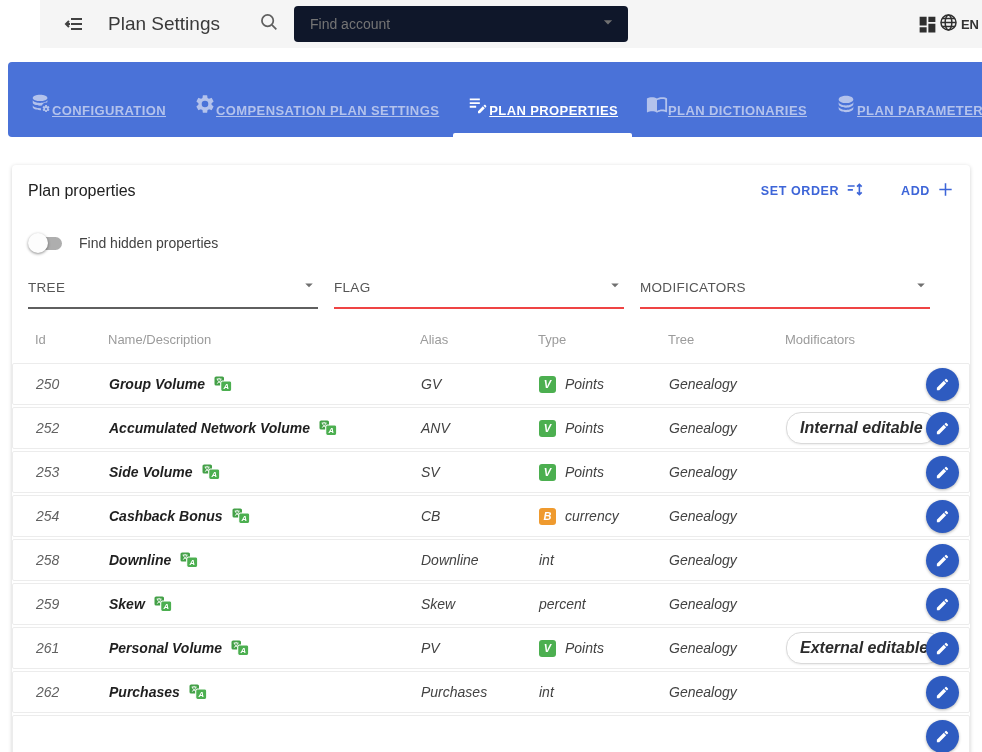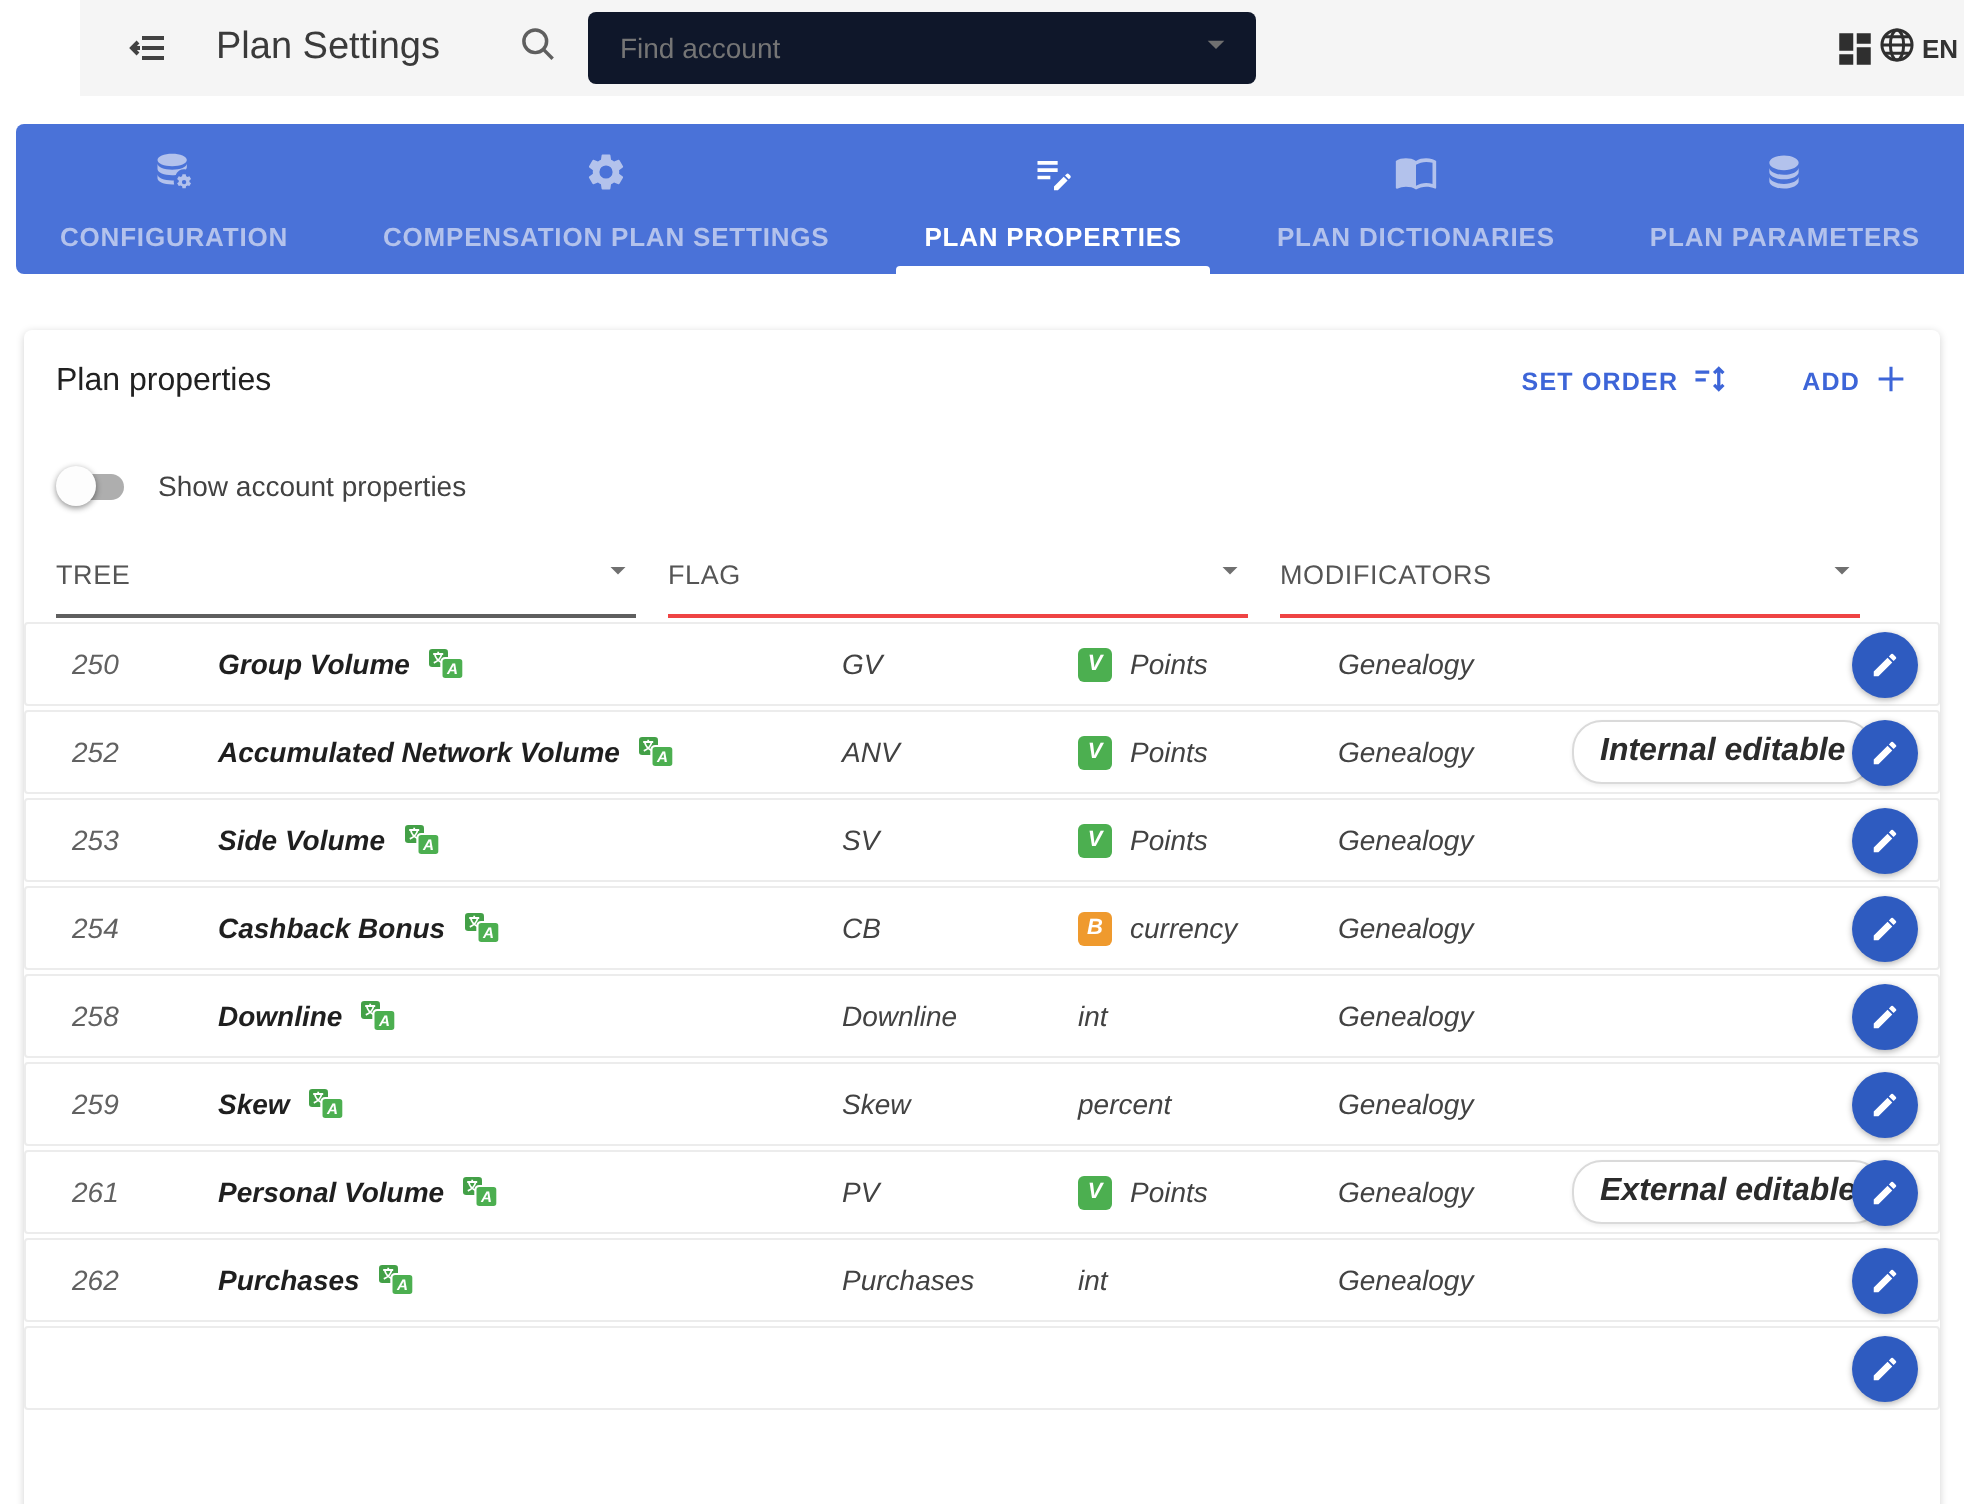--- a/index.html
+++ b/index.html
@@ -20,22 +20,22 @@
   .account-select .ph { color:#757575; font-size:14px; flex:1; }
   .tb-right { margin-left:auto; display:flex; align-items:center; 
     margin-right:22px; }
   .lang { display:flex; align-items:center; gap:2px; }
   .lang-label { font-size:13px; color:#333; font-weight:bold; }
 
   
   .tabbar { position:absolute; top:62px; left:8px; width:974px; height:75px;
     background:#4a72d8; border-radius:4px 0 0 4px; display:flex;
     justify-content:space-between; padding:0 8px; }
-  .tab { position:relative; display:flex; flex-direction:column; align-items:center;
-    justify-content:flex-start; padding:13px 14px 0; color:#b3c2ec; cursor:pointer; }
+  .tab { position:relative; display:flex; flex-direction:row; align-items:center;
+    justify-content:flex-start; padding:13px 14px 0; color:#b3c2ec; cursor:pointer;text-decoration:underline; }
   .tab .tab-label { margin-top:9px; font-size:13px; font-weight:bold;
     letter-spacing:.4px; white-space:nowrap; }
   .tab.active { color:#ffffff; }
   .tab.active::after { content:""; position:absolute; left:0; right:0; bottom:0;
     height:4px; background:#fff; border-radius:2px 2px 0 0; }
 
   
   .card { position:absolute; top:165px; left:12px; width:958px; height:640px;
     background:#fff; border-radius:4px; box-shadow:0 1px 4px rgba(0,0,0,.18);
     padding:0 0 0 0; overflow:hidden; }
@@ -204,21 +204,21 @@
         </span>
       </button>
     </div>
   </div>
 
   <div class="toggle-row">
     <span class="switch">
       <span class="track"></span>
       <span class="thumb"></span>
     </span>
-    <span class="toggle-label">Show account properties</span>
+    <span class="toggle-label">Find hidden properties</span>
   </div>
 
   <div class="filters">
     <div class="filter filter-0">
       <span class="f-label">TREE</span>
       <span>
         <svg width="18" height="18" viewBox="0 0 24 24" fill="#707070">
             <path d="M7 10l5 5 5-5z"></path>
           </svg>
       </span>
@@ -234,20 +234,28 @@
     <div class="filter filter-2">
       <span class="f-label">MODIFICATORS</span>
       <span>
         <svg width="18" height="18" viewBox="0 0 24 24" fill="#707070">
             <path d="M7 10l5 5 5-5z"></path>
           </svg>
       </span>
     </div>
   </div>
 
+  <div class="thead">
+    <span class="c-id">Id</span>
+    <span class="c-name">Name/Description</span>
+    <span class="c-alias">Alias</span>
+    <span class="c-type">Type</span>
+    <span class="c-tree">Tree</span>
+    <span class="c-modif">Modificators</span>
+  </div>
 
   <div id="rows-container">
     <div class="trow">
       <div class="cell c-id">250</div>
       <div class="cell c-name">
         <span class="nm">Group Volume</span>
         <span class="tr-icon">
           <svg width="18" height="16" viewBox="0 0 18 16">
             <rect x="0.5" y="0.5" width="9.5" height="9" rx="1.6" fill="#43a047"></rect>
             <path d="M2.6 3h5M5.1 3V1.9M6.8 3.2c-.5 2-1.9 3.4-3.9 4.2M3.4 3.2c.4 1.9 1.7 3.3 3.6 4.1" stroke="#fff" stroke-width="0.9" fill="none"></path>

